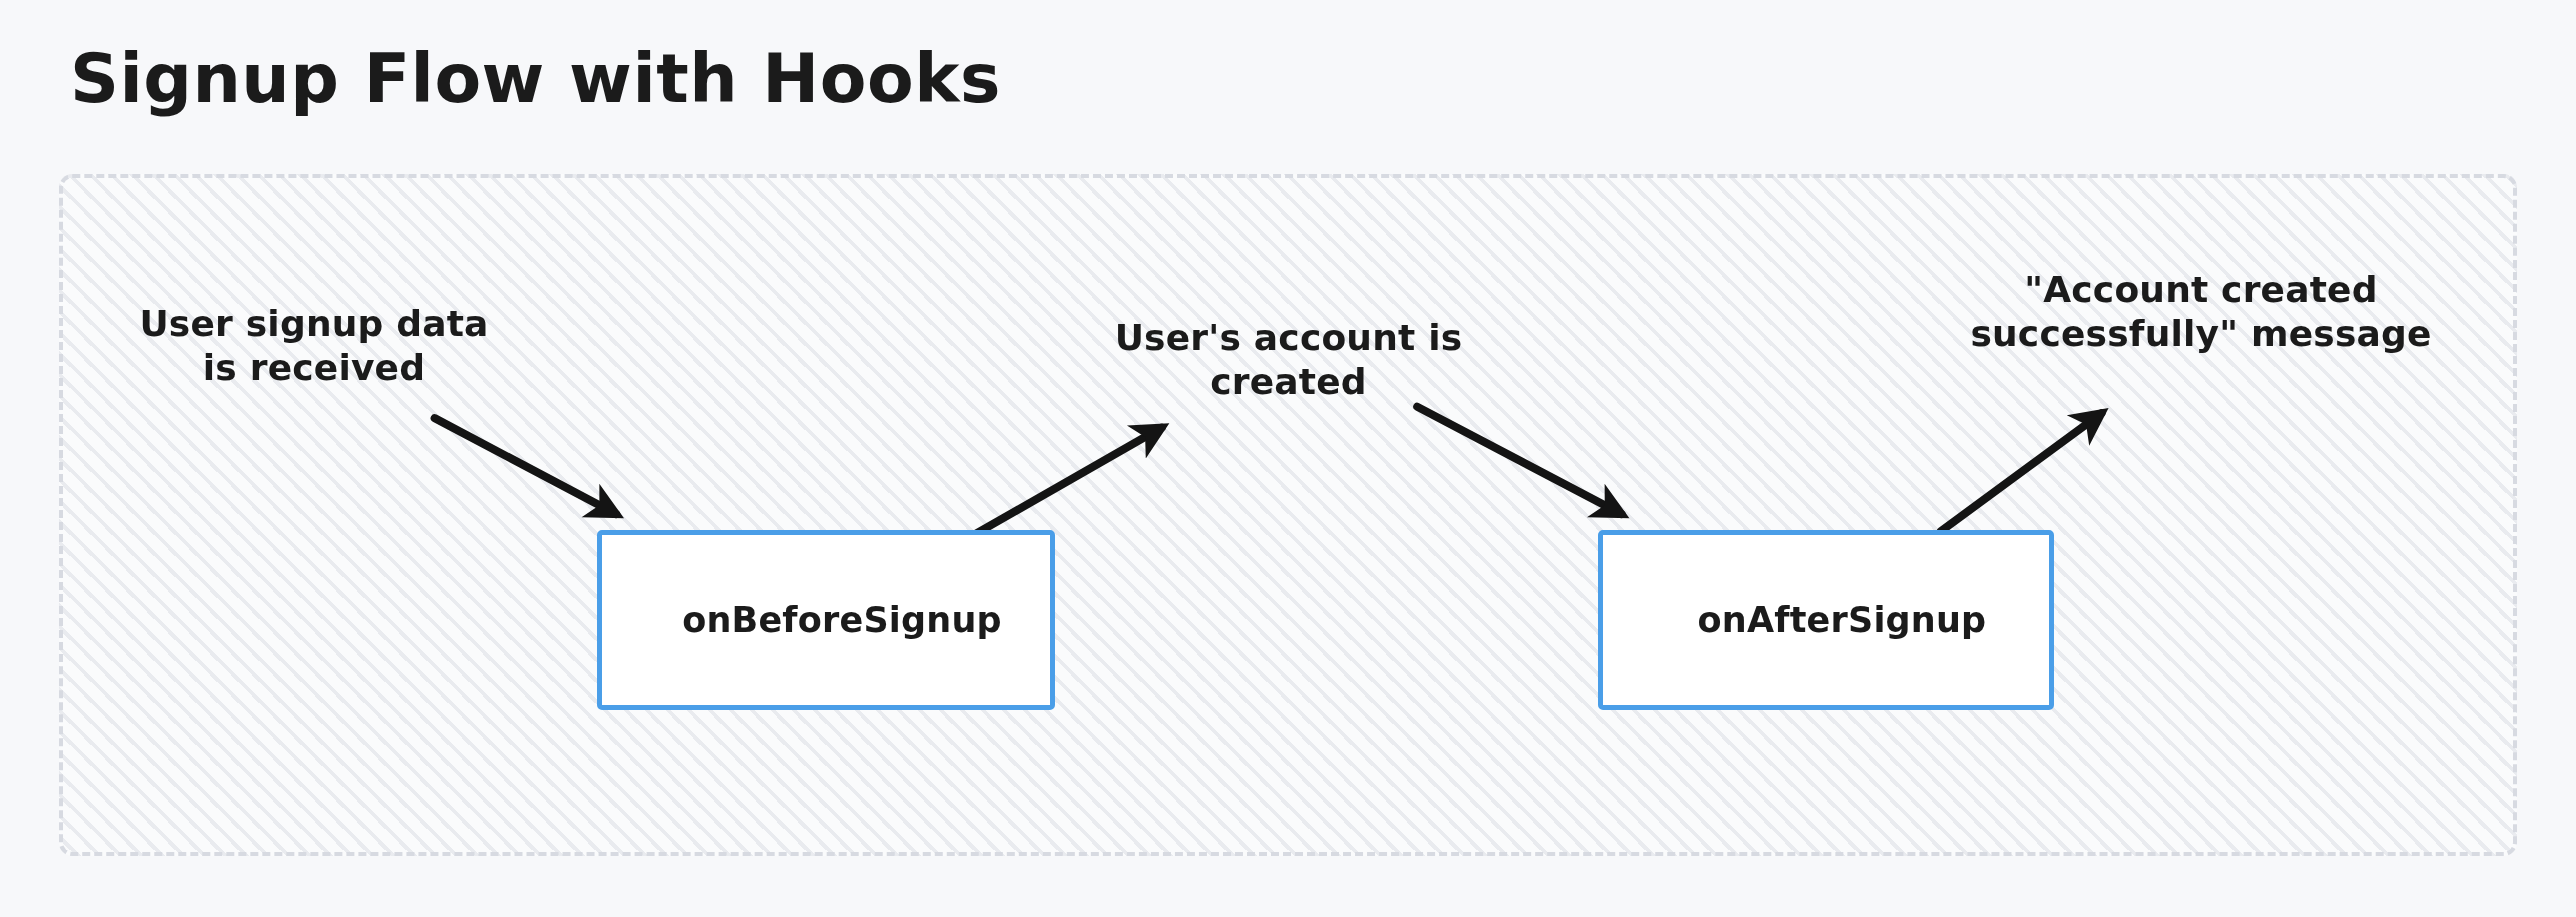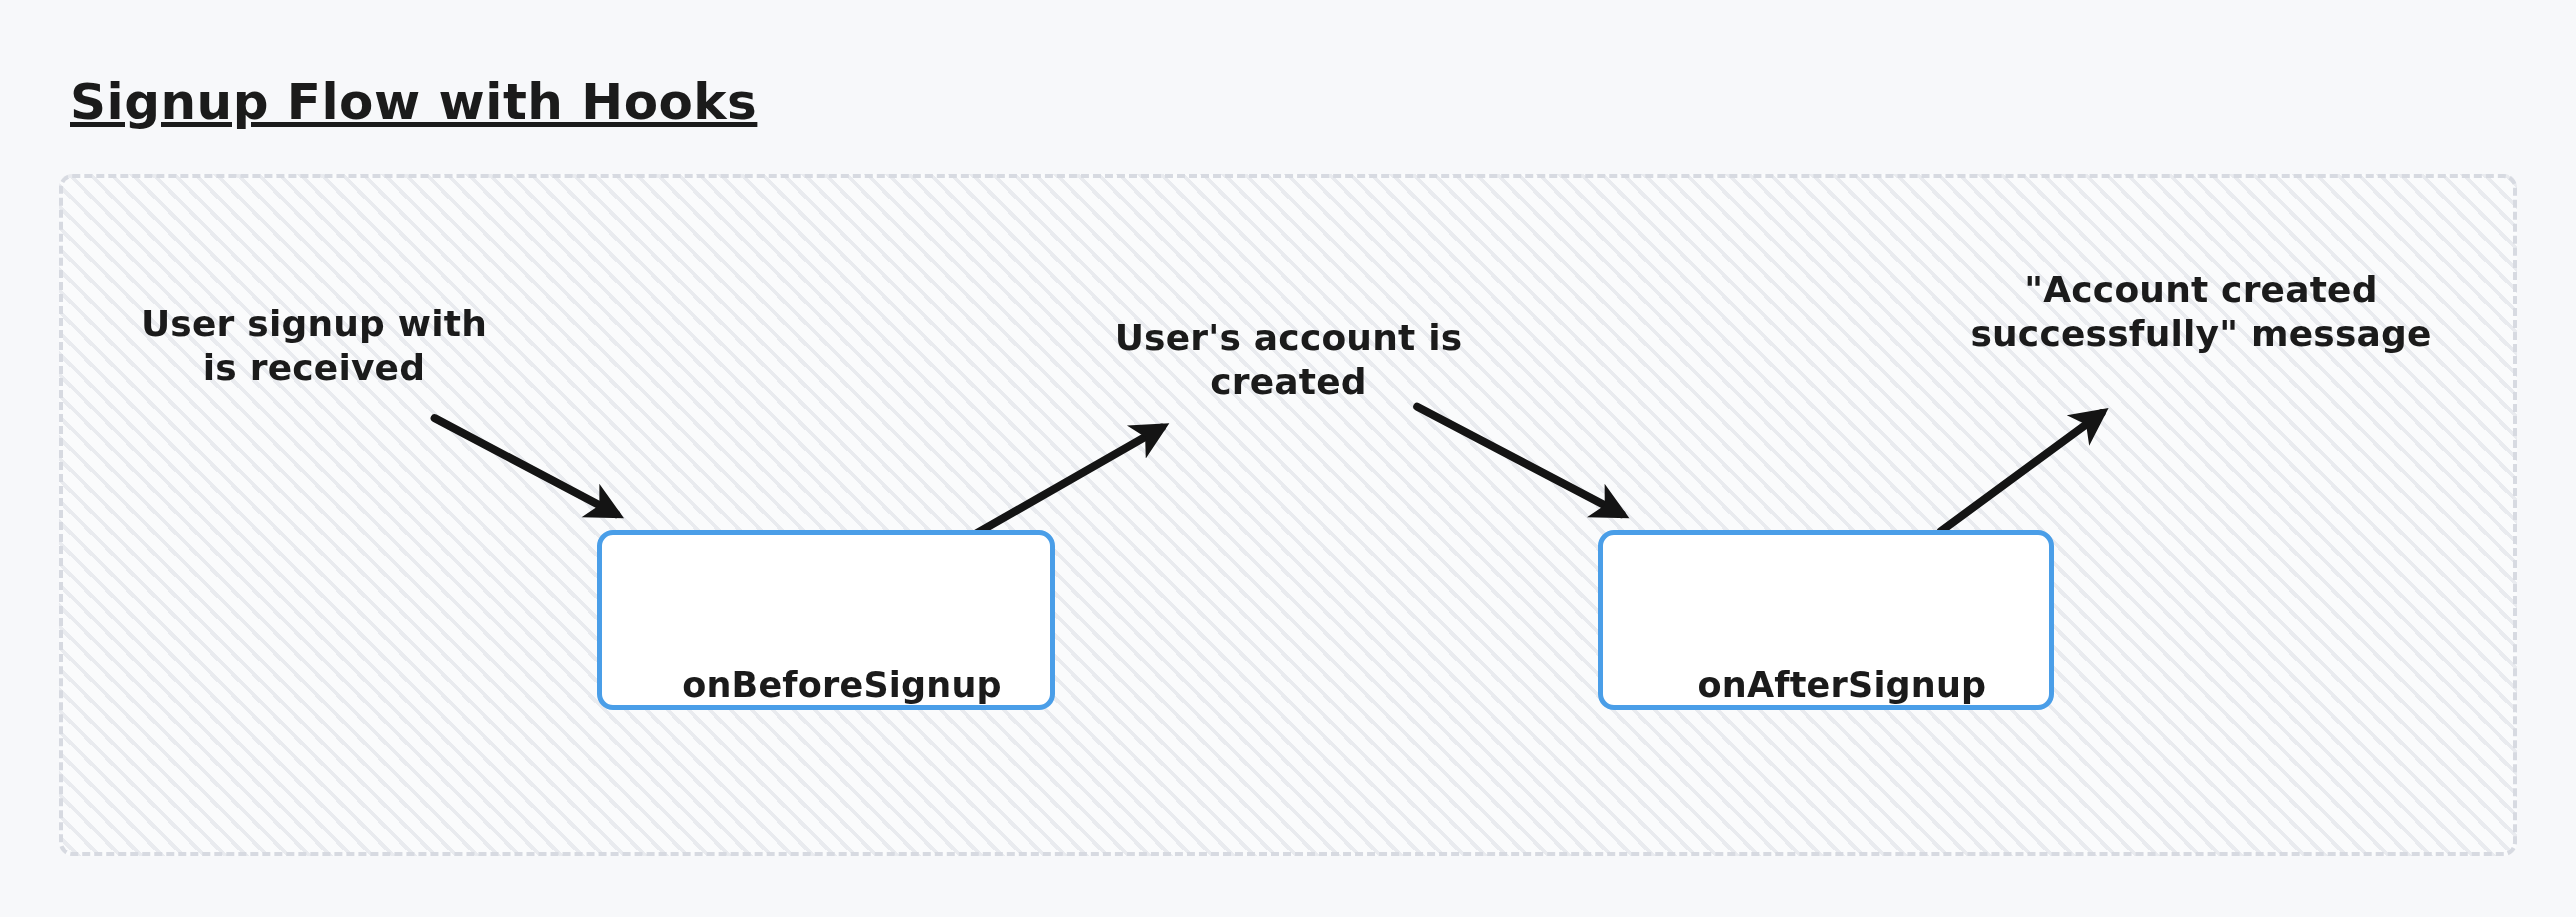--- a/index.html
+++ b/index.html
@@ -19,29 +19,28 @@
     position: relative;
     width: 2576px;
     height: 917px;
     background: #f7f8fa;
   }
 
   
   #diagram-title {
     position: absolute;
     left: 70px;
-    top: 76px;
+    top: 43px;
     font-family: "DejaVu Sans", sans-serif;
-    font-size: 50px;
+    font-size: 68px;
     font-weight: bold;
     letter-spacing: 0.5px;
     color: #1b1b1b;
     white-space: nowrap;
     line-height: 1.05;
-    text-decoration: underline;
   }
 
   
   #flow-container {
     position: absolute;
     left: 59px;
     top: 174px;
     width: 2458px;
     height: 682px;
     box-sizing: border-box;
@@ -71,23 +70,23 @@
     height: 917px;
     pointer-events: none;
   }
 
   
   .hook-box {
     position: absolute;
     box-sizing: border-box;
     background: #ffffff;
     border: 5.7px solid #4a9ee8;
-    border-radius: 16px;
+    border-radius: 5px;
     display: flex;
-    align-items: flex-end;
+    align-items: center;
     justify-content: center;
     padding-left: 32px;
   }
   .hook-box-label {
     font-family: "DejaVu Sans", sans-serif;
     font-size: 35px;
     font-weight: bold;
     color: #1b1b1b;
     letter-spacing: 0.2px;
     white-space: nowrap;
@@ -136,21 +135,21 @@
   </svg>
 
   <div class="hook-box" id="hook-box-before">
     <span class="hook-box-label">onBeforeSignup</span>
   </div>
 
   <div class="hook-box" id="hook-box-after">
     <span class="hook-box-label">onAfterSignup</span>
   </div>
 
-  <div class="flow-label" id="label-signup-data">User signup with
+  <div class="flow-label" id="label-signup-data">User signup data
 is received</div>
 
   <div class="flow-label" id="label-account-created">User's account is
 created</div>
 
   <div class="flow-label" id="label-success-message">"Account created
 successfully" message</div>
 
 </div>
 

